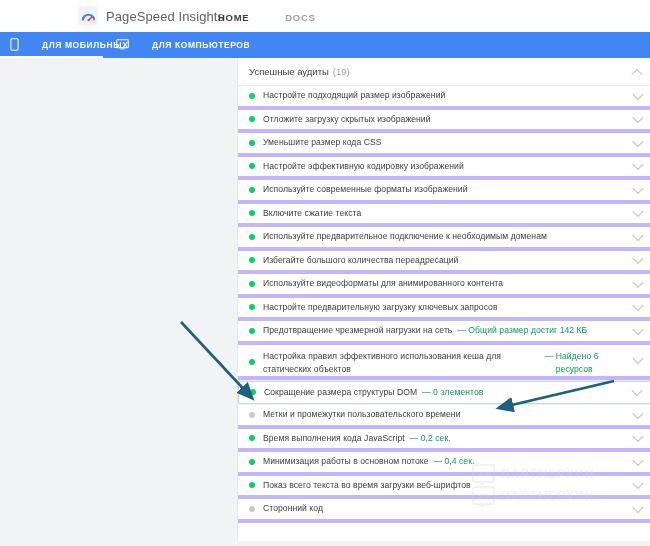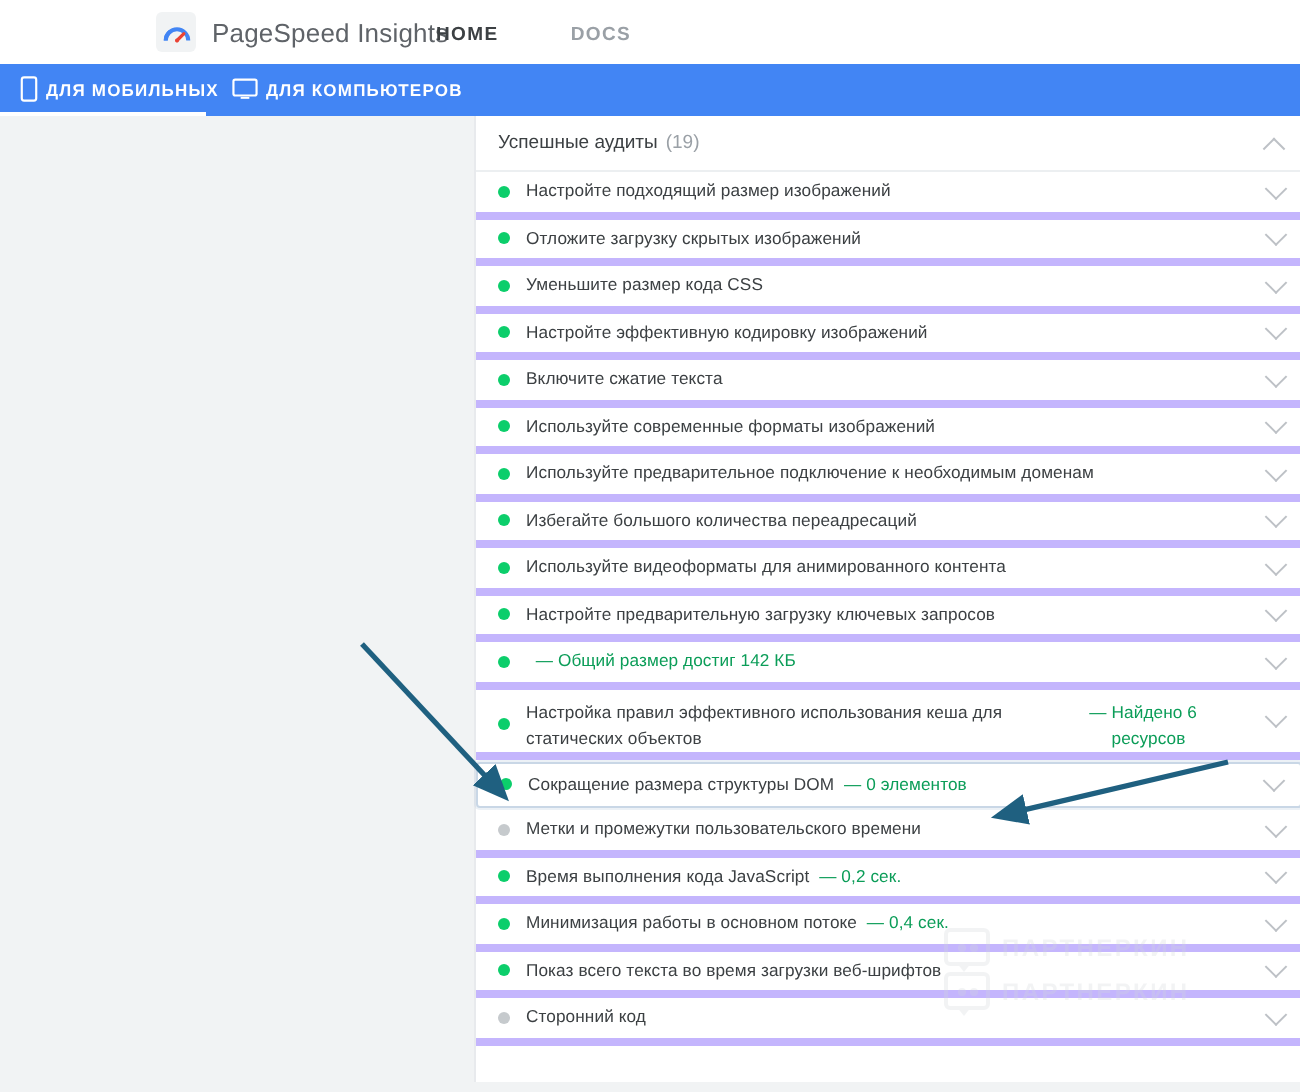--- a/index.html
+++ b/index.html
@@ -40,21 +40,21 @@
   }
   .nav-gap{width:22px;}
 
   
   .devicebar{
     position:absolute;left:0;top:32px;width:650px;height:26px;
     background:#4285f4;
   }
   .dev-tab{
     position:absolute;top:0;height:26px;
-    display:flex;align-items:center;gap:4px;
+    display:flex;align-items:center;gap:23px;
     font-size:8.5px;font-weight:bold;letter-spacing:.6px;color:#ffffff;
     white-space:nowrap;
   }
   .dev-tab.mobile{left:10px;}
   .dev-tab.desktop{left:116px;}
   .dev-underline{
     position:absolute;left:0;top:56px;width:103px;height:2px;background:#ffffff;
   }
 
   
@@ -218,50 +218,51 @@
         <span class="rtext">Уменьшите размер кода CSS</span>
         <span class="chev"></span>
       </div>
       <div class="row">
         <span class="dot"></span>
         <span class="rtext">Настройте эффективную кодировку изображений</span>
         <span class="chev"></span>
       </div>
       <div class="row">
         <span class="dot"></span>
+        <span class="rtext">Используйте современные форматы изображений</span>
+        <span class="chev"></span>
+      </div>
+      <div class="row">
+        <span class="dot"></span>
         <span class="rtext">Включите сжатие текста</span>
         <span class="chev"></span>
       </div>
       <div class="row">
         <span class="dot"></span>
-        <span class="rtext">Используйте современные форматы изображений</span>
-        <span class="chev"></span>
-      </div>
-      <div class="row">
-        <span class="dot"></span>
         <span class="rtext">Используйте предварительное подключение к необходимым доменам</span>
         <span class="chev"></span>
       </div>
       <div class="row">
         <span class="dot"></span>
         <span class="rtext">Избегайте большого количества переадресаций</span>
         <span class="chev"></span>
       </div>
       <div class="row">
         <span class="dot"></span>
         <span class="rtext">Используйте видеоформаты для анимированного контента</span>
         <span class="chev"></span>
       </div>
       <div class="row">
         <span class="dot"></span>
         <span class="rtext">Настройте предварительную загрузку ключевых запросов</span>
         <span class="chev"></span>
       </div>
       <div class="row">
         <span class="dot"></span>
+        <span class="rtext">Предотвращение чрезмерной нагрузки на сеть</span>
         <span class="rtext dash">&nbsp;&nbsp;—&nbsp;</span>
         <span class="rtext rval">Общий размер достиг 142 КБ</span>
         <span class="chev"></span>
       </div>
       <div class="row two-line">
         <span class="dot"></span>
         <span class="rtext">Настройка правил эффективного использования кеша для статических объектов</span>
         <span class="rtext dash">&nbsp;&nbsp;—&nbsp;</span>
         <span class="rtext rval">Найдено 6 ресурсов</span>
         <span class="chev"></span>

